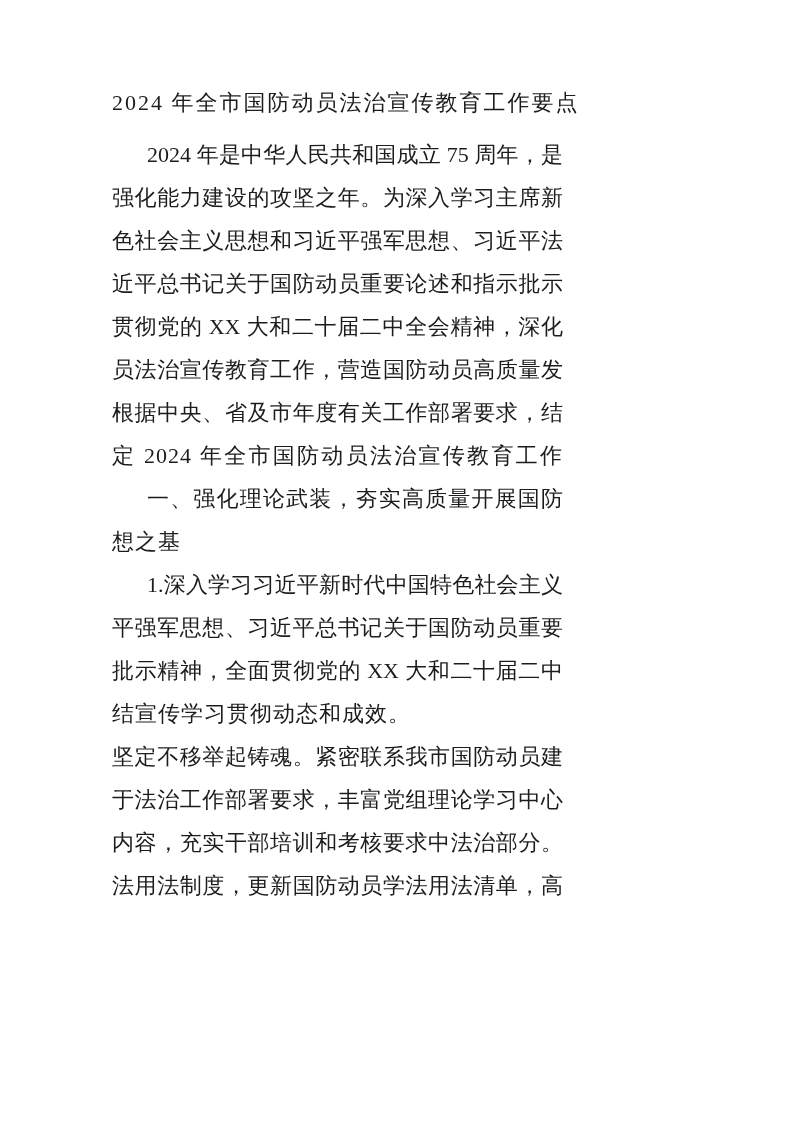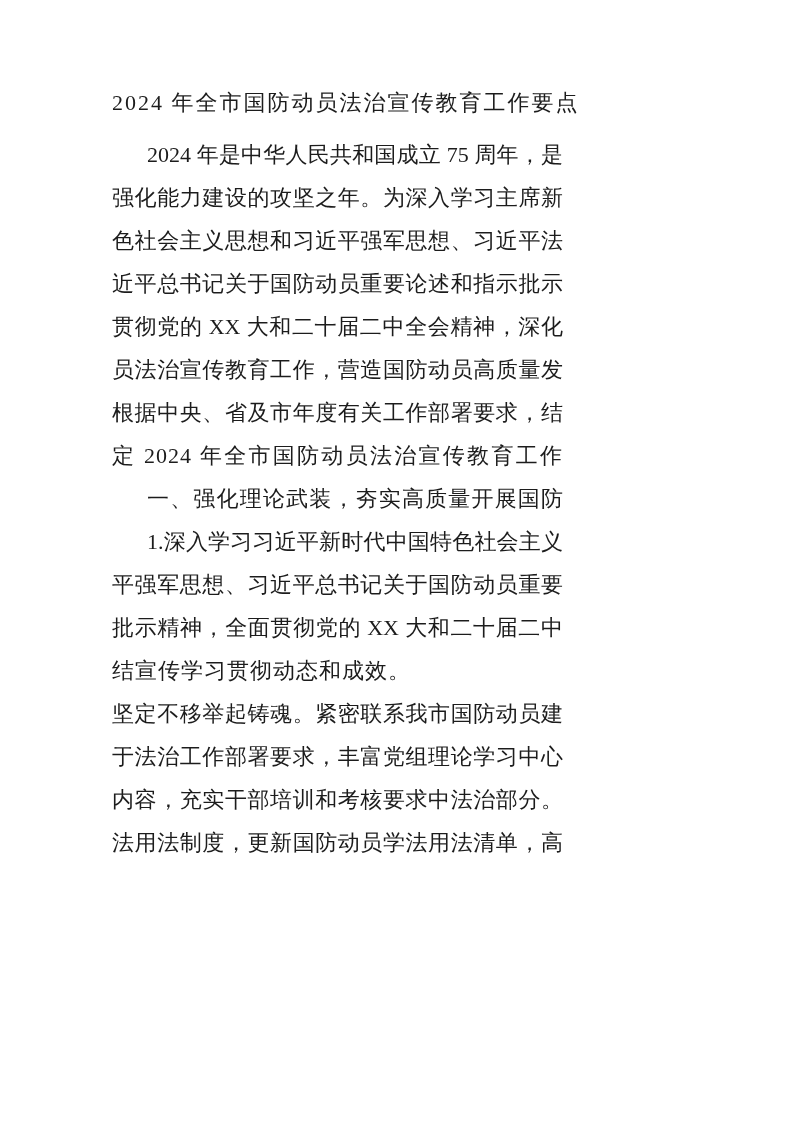--- a/index.html
+++ b/index.html
@@ -62,20 +62,21 @@
     <div class="line">色社会主义思想和习近平强军思想、习近平法治思想、习</div>
     <div class="line">近平总书记关于国防动员重要论述和指示批示精神，全面</div>
     <div class="line">贯彻党的 XX 大和二十届二中全会精神，深化全市国防动</div>
     <div class="line">员法治宣传教育工作，营造国防动员高质量发展良好氛围，</div>
     <div class="line">根据中央、省及市年度有关工作部署要求，结合实际，制</div>
     <div class="line end">定 2024 年全市国防动员法治宣传教育工作要点如下。</div>
   </div>
 
   <div class="para">
     <div class="line first">一、强化理论武装，夯实高质量开展国防动员工作思</div>
+    <div class="line end">想之基</div>
   </div>
 
   <div class="para">
     <div class="line first">1.深入学习习近平新时代中国特色社会主义思想和习近</div>
     <div class="line">平强军思想、习近平总书记关于国防动员重要论述和指示</div>
     <div class="line">批示精神，全面贯彻党的 XX 大和二十届二中全会精神，</div>
     <div class="line end">结宣传学习贯彻动态和成效。</div>
     <div class="line">坚定不移举起铸魂。紧密联系我市国防动员建设实际，总</div>
   </div>
 

